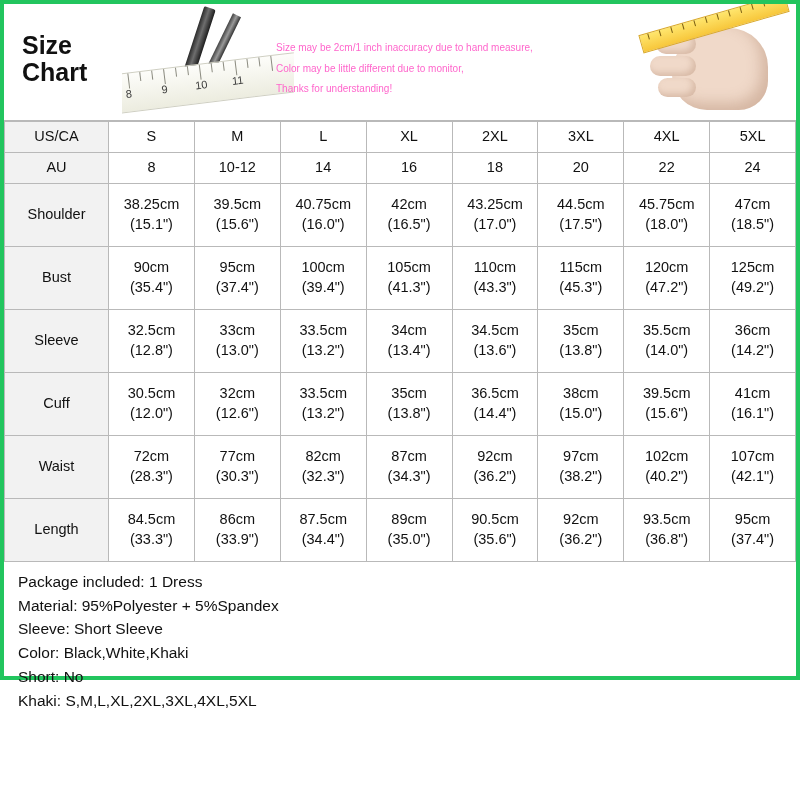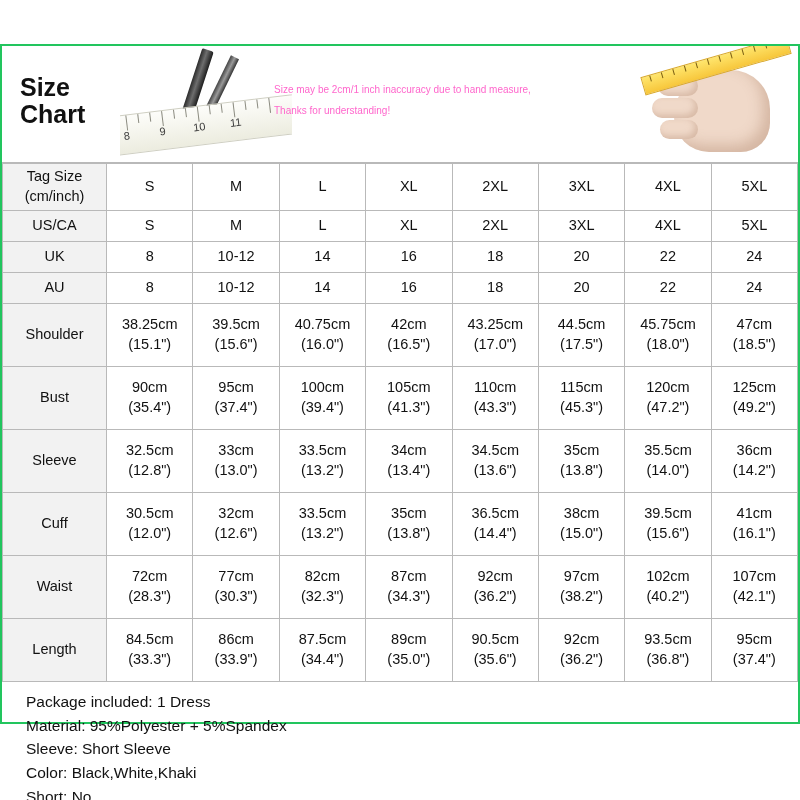--- a/index.html
+++ b/index.html
@@ -12,22 +12,21 @@
     background: #ffffff;
     font-family: "Liberation Sans", sans-serif;
     color: #000000;
     overflow: hidden;
   }
   .page {
     position: relative;
     width: 800px;
     height: 680px;
     box-sizing: border-box;
-    border: 2px solid #22c55e;
-    margin-top: 44px;
+    border: 4px solid #22c55e;
   }
 
   
   .header {
     position: relative;
     height: 116px;
     border-bottom: 1px solid #b9b9b9;
     background: #ffffff;
     overflow: hidden;
   }
@@ -191,21 +190,21 @@
     font-size: 14.5px;
     line-height: 1.3;
   }
   tr.hdr-row td { height: 30px; }
   tr.tag-row td { height: 46px; }
   tr.meas-row td { height: 62px; }
   .two-line span { display: block; }
 
   
   .footer {
-    padding: 8px 10px 6px 24px;
+    padding: 8px 10px 6px 14px;
     font-size: 15.5px;
     line-height: 1.53;
     color: #111;
   }
   .footer div { white-space: nowrap; }
 </style>
 </head>
 <body>
 
 <div class="page">
@@ -233,20 +232,21 @@
         <div class="tick tall" style="left:158px"></div>
         <div class="num" style="left:10px">8</div>
         <div class="num" style="left:46px">9</div>
         <div class="num" style="left:80px">10</div>
         <div class="num" style="left:117px">11</div>
       </div>
     </div>
 
     <div class="header-note">
       <div>Size may be 2cm/1 inch inaccuracy due to hand measure,</div>
+      <div>Color may be little different due to monitor,</div>
       <div>Thanks for understanding!</div>
     </div>
 
     <div class="deco-right">
       <div class="hand">
         <div class="finger" style="left:-16px; top:6px; width:40px; height:20px;"></div>
         <div class="finger" style="left:-22px; top:28px; width:46px; height:20px;"></div>
         <div class="finger" style="left:-14px; top:50px; width:38px; height:19px;"></div>
       </div>
       <div class="tape">
@@ -261,58 +261,33 @@
         <div class="t" style="left:104px"></div>
         <div class="t" style="left:116px"></div>
         <div class="t" style="left:128px"></div>
 
       </div>
     </div>
   </div>
 
   <table class="size-table">
     <tbody>
-      <tr class="tag-row">
-        <td class="label-cell tag-size">
-          <span>Tag Size</span>
-          <span>(cm/inch)</span>
-        </td>
-        <td>S</td>
-        <td>M</td>
-        <td>L</td>
-        <td>XL</td>
-        <td>2XL</td>
-        <td>3XL</td>
-        <td>4XL</td>
-        <td>5XL</td>
-      </tr>
 
       <tr class="hdr-row">
         <td class="label-cell">US/CA</td>
         <td>S</td>
         <td>M</td>
         <td>L</td>
         <td>XL</td>
         <td>2XL</td>
         <td>3XL</td>
         <td>4XL</td>
         <td>5XL</td>
       </tr>
 
-      <tr class="hdr-row">
-        <td class="label-cell">UK</td>
-        <td>8</td>
-        <td>10-12</td>
-        <td>14</td>
-        <td>16</td>
-        <td>18</td>
-        <td>20</td>
-        <td>22</td>
-        <td>24</td>
-      </tr>
 
       <tr class="hdr-row">
         <td class="label-cell">AU</td>
         <td>8</td>
         <td>10-12</td>
         <td>14</td>
         <td>16</td>
         <td>18</td>
         <td>20</td>
         <td>22</td>

